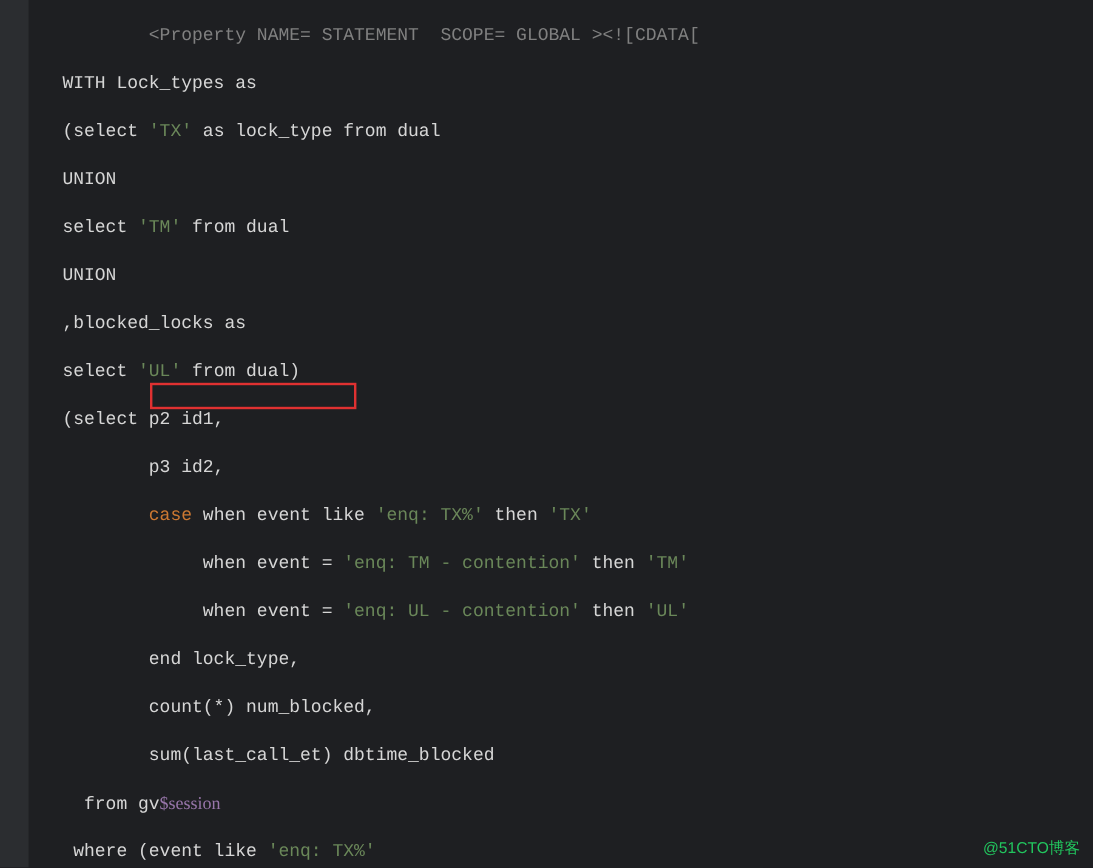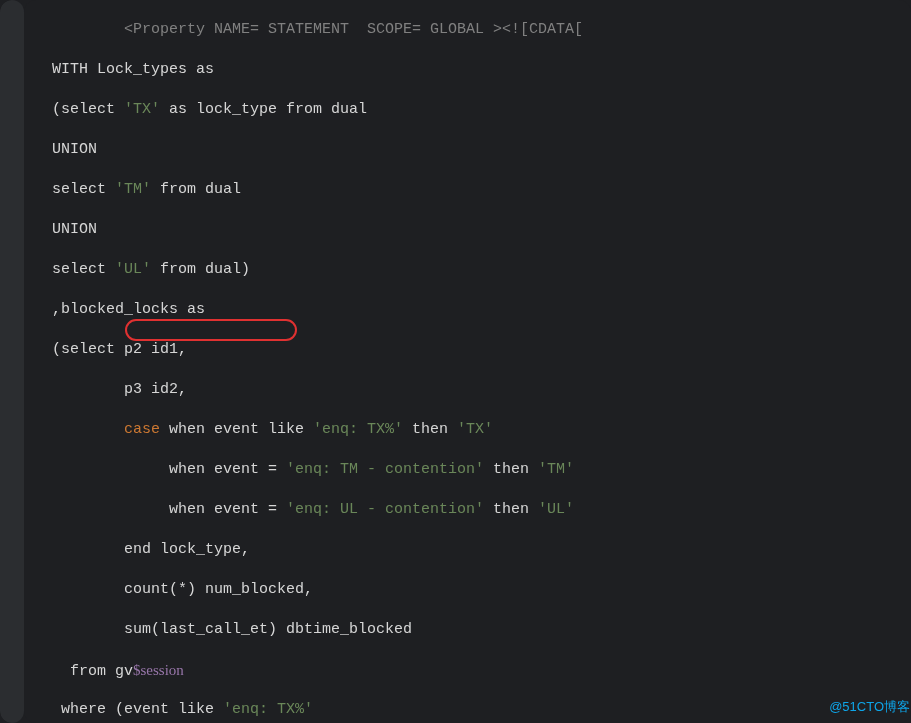--- a/index.html
+++ b/index.html
@@ -1,15 +1,15 @@
 <!DOCTYPE html>
 <html><head>
 <meta charset="utf-8">
 <style>
-  * { margin: 0; padding: 0; box-sizing: border-box; border-radius: 12px; }
+  * { margin: 0; padding: 0; box-sizing: border-box; }
   body {
     background: #1e1f22;
     font-family: "Consolas", "Courier New", monospace;
     font-size: 15px;
     line-height: 20px;
     color: #d6d6d6;
     width: 911px;
     height: 723px;
     overflow: hidden;
     position: relative;
@@ -32,41 +32,41 @@
   .str  { color: #6a8759; }
   .dim  { color: #808080; }
   .ident{ color: #9876aa; font-family: Liberation Serif, serif; }
   .red-box {
     position: absolute;
     border: 2px solid #e03131;
     pointer-events: none;
   }
   .watermark {
     position: absolute;
-    right: 1px;
+    right: 11px;
     bottom: 6px;
-    color: #0ea5e9;
+    color: #22c55e;
     font-size: 13px;
     font-family: sans-serif;
   }
 </style>
 </head>
 <body>
 
 <div class="gutter"></div>
 
 <div class="editor">
 <div class="line"><span class="dim">        &lt;Property NAME= STATEMENT  SCOPE= GLOBAL &gt;&lt;![CDATA[</span></div>
 <div class="line"><span>WITH Lock_types as</span></div>
 <div class="line"><span>(select </span><span class="str">'TX'</span><span> as lock_type from dual</span></div>
 <div class="line"><span>UNION</span></div>
 <div class="line"><span>select </span><span class="str">'TM'</span><span> from dual</span></div>
 <div class="line"><span>UNION</span></div>
+<div class="line"><span>,blocked_locks as</span></div>
 <div class="line"><span>select </span><span class="str">'UL'</span><span> from dual)</span></div>
-<div class="line"><span>,blocked_locks as</span></div>
 <div class="line"><span>(select p2 id1,</span></div>
 <div class="line"><span>        p3 id2,</span></div>
 <div class="line"><span>        </span><span class="kw">case</span><span> when event like </span><span class="str">'enq: TX%'</span><span> then </span><span class="str">'TX'</span></div>
 <div class="line"><span>             when event = </span><span class="str">'enq: TM - contention'</span><span> then </span><span class="str">'TM'</span></div>
 <div class="line"><span>             when event = </span><span class="str">'enq: UL - contention'</span><span> then </span><span class="str">'UL'</span></div>
 <div class="line"><span>        end lock_type,</span></div>
 <div class="line"><span>        count(*) num_blocked,</span></div>
 <div class="line"><span>        sum(last_call_et)</span><span> dbtime_blocked</span></div>
 <div class="line"><span>  from gv</span><span class="ident">$session</span></div>
 <div class="line"><span> where (event like </span><span class="str">'enq: TX%'</span></div>

